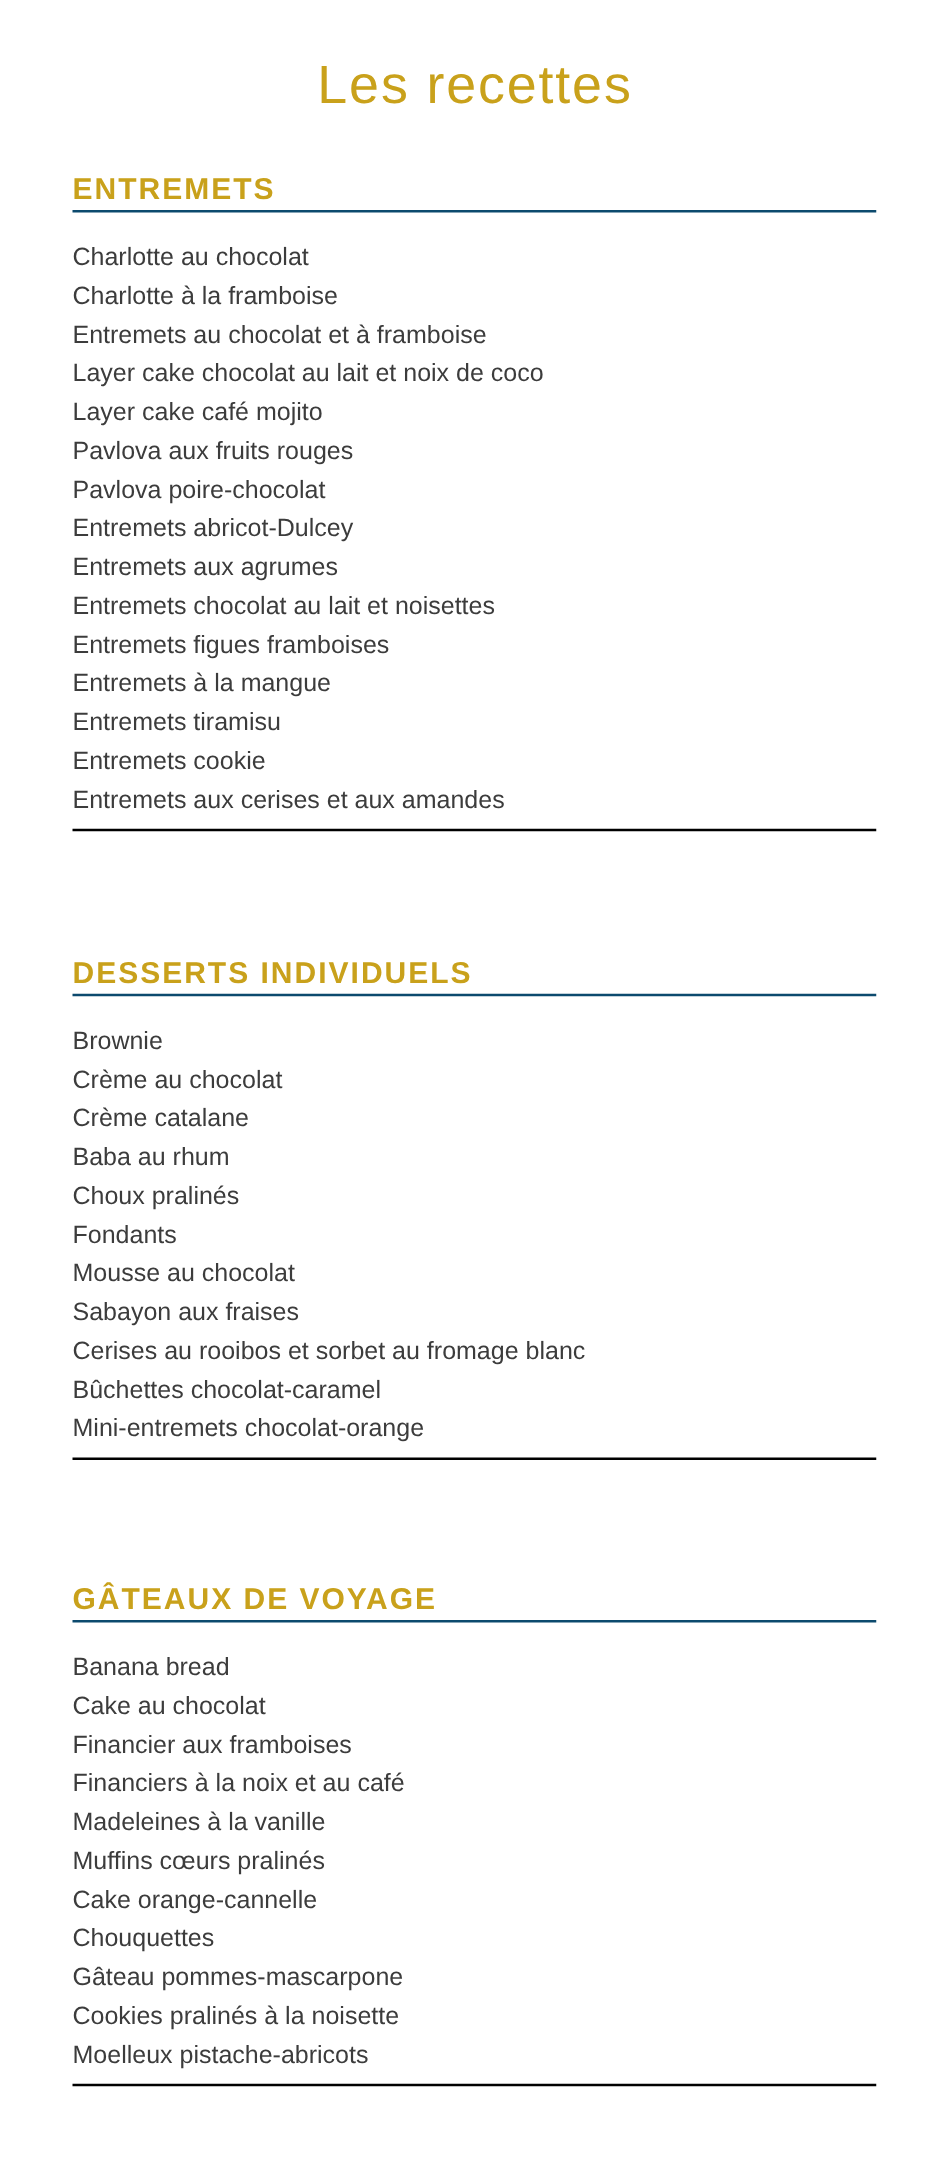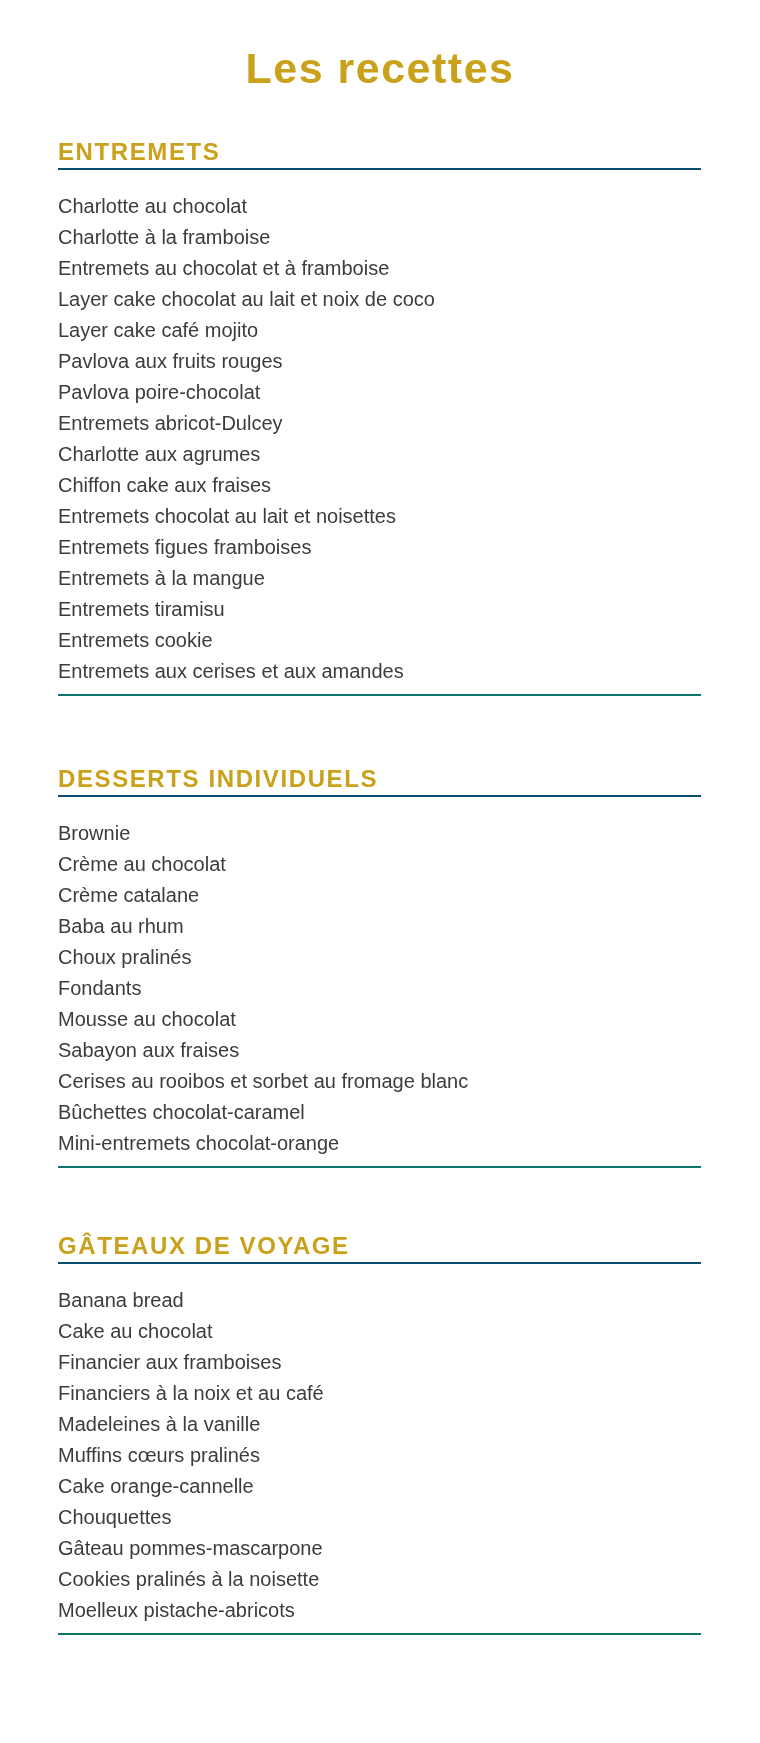--- a/index.html
+++ b/index.html
@@ -16,21 +16,21 @@
     }
     .page-title {
       position: absolute;
       left: 0;
       width: 760px;
       top: 38px;
       margin: 0;
       text-align: center;
       font-size: 43px;
       line-height: 60px;
-      font-weight: bold;
+      font-weight: normal;
       letter-spacing: 1.5px;
       color: #c9a11b;
     }
     .section {
       position: absolute;
       left: 58px;
       width: 643px;
     }
     .section-heading {
       margin: 0;
@@ -44,52 +44,51 @@
       text-transform: none;
       box-sizing: content-box;
       padding-top: 0;
     }
     .recipe-list {
       list-style: none;
       margin: 0;
       padding: 0;
       padding-top: 21px;
       padding-bottom: 7px;
-      border-bottom: 2px solid #0f766e;
+      border-bottom: 2px solid #000000;
     }
     .recipe-list li {
       font-size: 20px;
       line-height: 31px;
       height: 31px;
       color: #3c3c3c;
       white-space: nowrap;
       cursor: pointer;
     }
     #sec-entremets { top: 138px; }
     #sec-desserts { top: 765px; }
-    #sec-gateaux { top: 1232px; }
+    #sec-gateaux { top: 1266px; }
   </style>
 </head>
 <body>
 
 <h1 class="page-title">Les recettes</h1>
 
 <section class="section" id="sec-entremets">
   <h2 class="section-heading">ENTREMETS</h2>
   <ul class="recipe-list">
     <li>Charlotte au chocolat</li>
     <li>Charlotte à la framboise</li>
     <li>Entremets au chocolat et à framboise</li>
     <li>Layer cake chocolat au lait et noix de coco</li>
     <li>Layer cake café mojito</li>
     <li>Pavlova aux fruits rouges</li>
     <li>Pavlova poire-chocolat</li>
     <li>Entremets abricot-Dulcey</li>
-    <li>Charlotte aux agrumes</li>
-    <li>Chiffon cake aux fraises</li>
+    <li>Entremets aux agrumes</li>
     <li>Entremets chocolat au lait et noisettes</li>
     <li>Entremets figues framboises</li>
     <li>Entremets à la mangue</li>
     <li>Entremets tiramisu</li>
     <li>Entremets cookie</li>
     <li>Entremets aux cerises et aux amandes</li>
   </ul>
 </section>
 
 <section class="section" id="sec-desserts">

